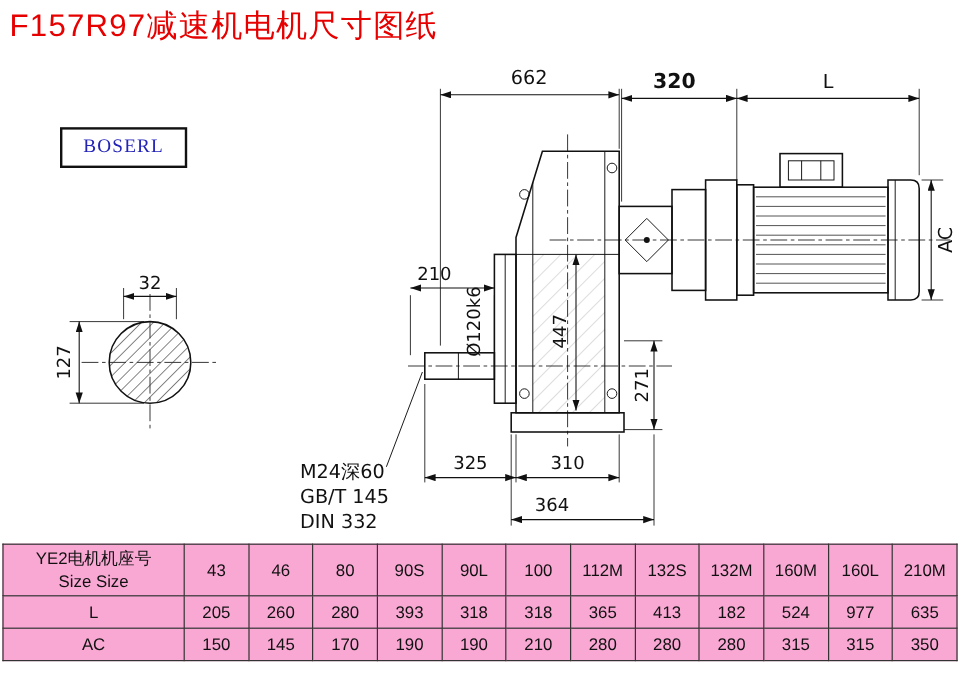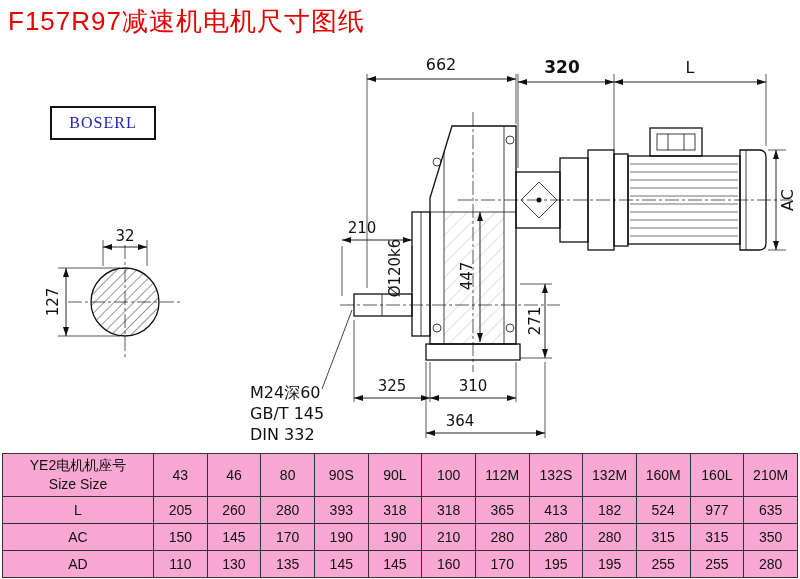--- a/index.html
+++ b/index.html
@@ -227,30 +227,15 @@
       <td>190</td>
       <td>190</td>
       <td>210</td>
       <td>280</td>
       <td>280</td>
       <td>280</td>
       <td>315</td>
       <td>315</td>
       <td>350</td>
     </tr>
-    <tr class="row">
-      <th class="c0">AD</th>
-      <td>110</td>
-      <td>130</td>
-      <td>135</td>
-      <td>145</td>
-      <td>145</td>
-      <td>160</td>
-      <td>170</td>
-      <td>195</td>
-      <td>195</td>
-      <td>255</td>
-      <td>255</td>
-      <td>280</td>
-    </tr>
   </tbody>
     </table>
 </div>
 
 </body></html>

